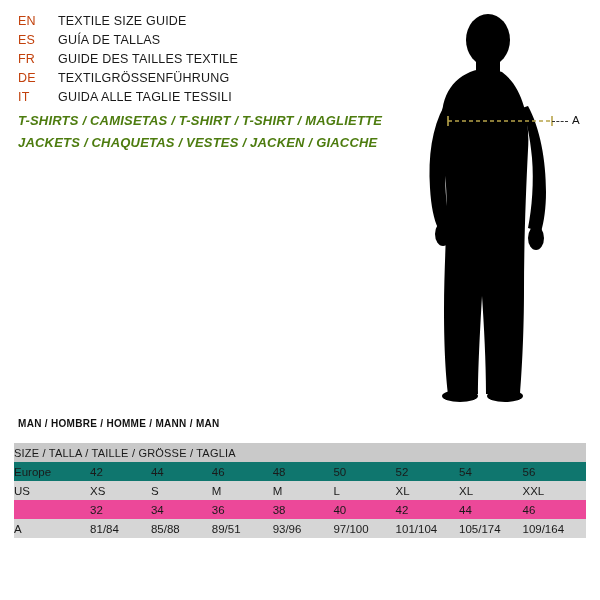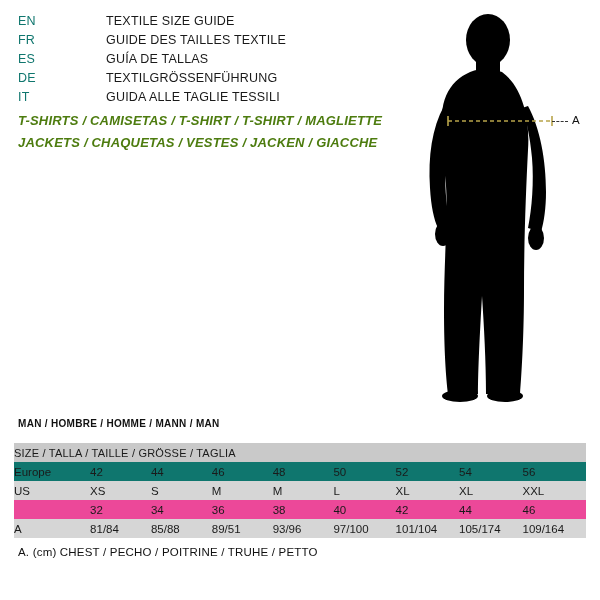--- a/index.html
+++ b/index.html
@@ -32,25 +32,24 @@
   .lang-row {
     display: flex;
     align-items: baseline;
     height: 19px;
     font-size: 12.5px;
     letter-spacing: 0.2px;
   }
   .lang-code {
     width: 40px;
     flex: 0 0 40px;
-    color: #0f766e;
+    color: #c2410c;
   }
   .lang-text {
     color: #1a1a1a;
-    margin-left: 48px;
   }
 
   
   .cat-block {
     position: absolute;
     top: 110px;
     left: 18px;
     width: 420px;
   }
   .cat-line {
@@ -140,26 +139,26 @@
 <body>
 
 <div class="page">
 
   <div class="lang-block">
     <div class="lang-row">
       <span class="lang-code">EN</span>
       <span class="lang-text">TEXTILE SIZE GUIDE</span>
     </div>
     <div class="lang-row">
+      <span class="lang-code">ES</span>
+      <span class="lang-text">GUÍA DE TALLAS</span>
+    </div>
+    <div class="lang-row">
       <span class="lang-code">FR</span>
       <span class="lang-text">GUIDE DES TAILLES TEXTILE</span>
-    </div>
-    <div class="lang-row">
-      <span class="lang-code">ES</span>
-      <span class="lang-text">GUÍA DE TALLAS</span>
     </div>
     <div class="lang-row">
       <span class="lang-code">DE</span>
       <span class="lang-text">TEXTILGRÖSSENFÜHRUNG</span>
     </div>
     <div class="lang-row">
       <span class="lang-code">IT</span>
       <span class="lang-text">GUIDA ALLE TAGLIE TESSILI</span>
     </div>
   </div>
@@ -257,15 +256,14 @@
         <td class="col-v">89/51</td>
         <td class="col-v">93/96</td>
         <td class="col-v">97/100</td>
         <td class="col-v">101/104</td>
         <td class="col-v">105/174</td>
         <td class="col-v">109/164</td>
       </tr>
     </tbody>
   </table>
 
-  <div class="footnote">A. (cm) CHEST / PECHO / POITRINE / TRUHE / PETTO</div>
 
 </div>
 
 </body></html>

